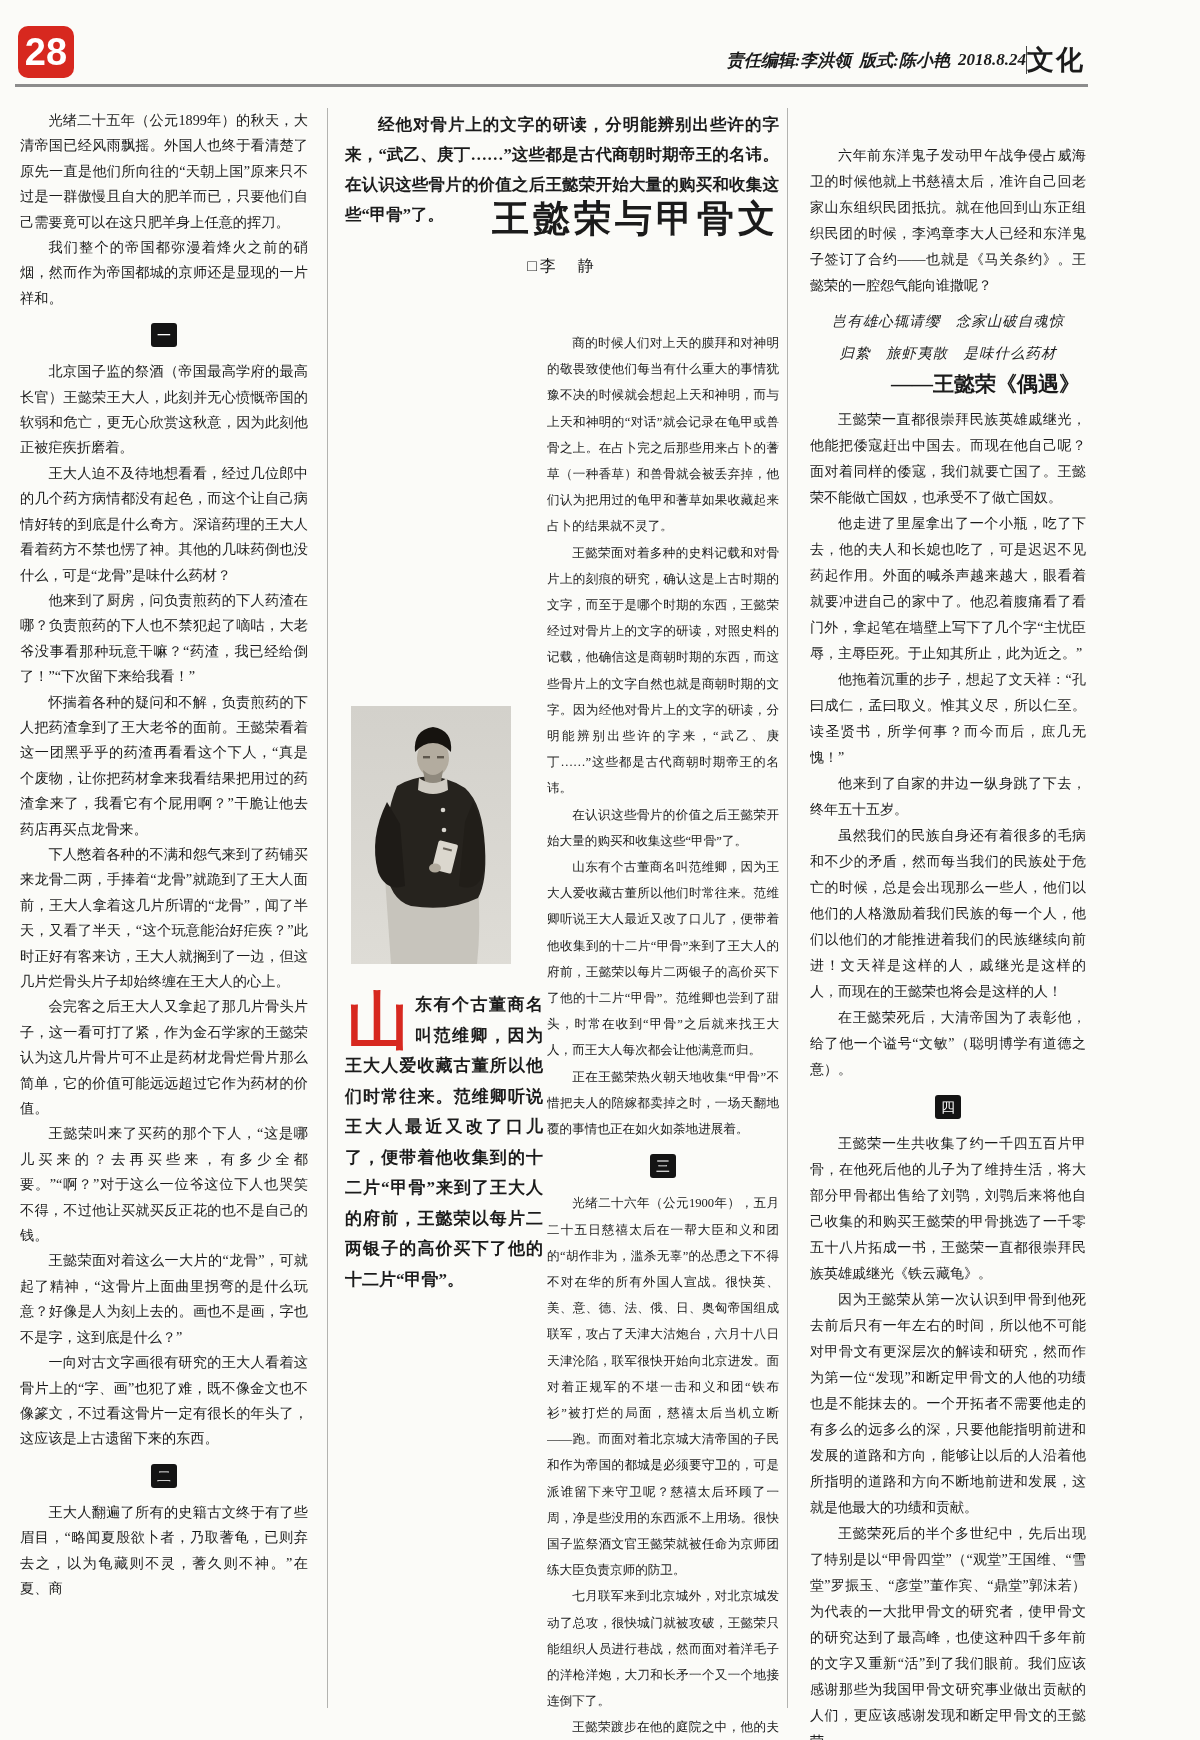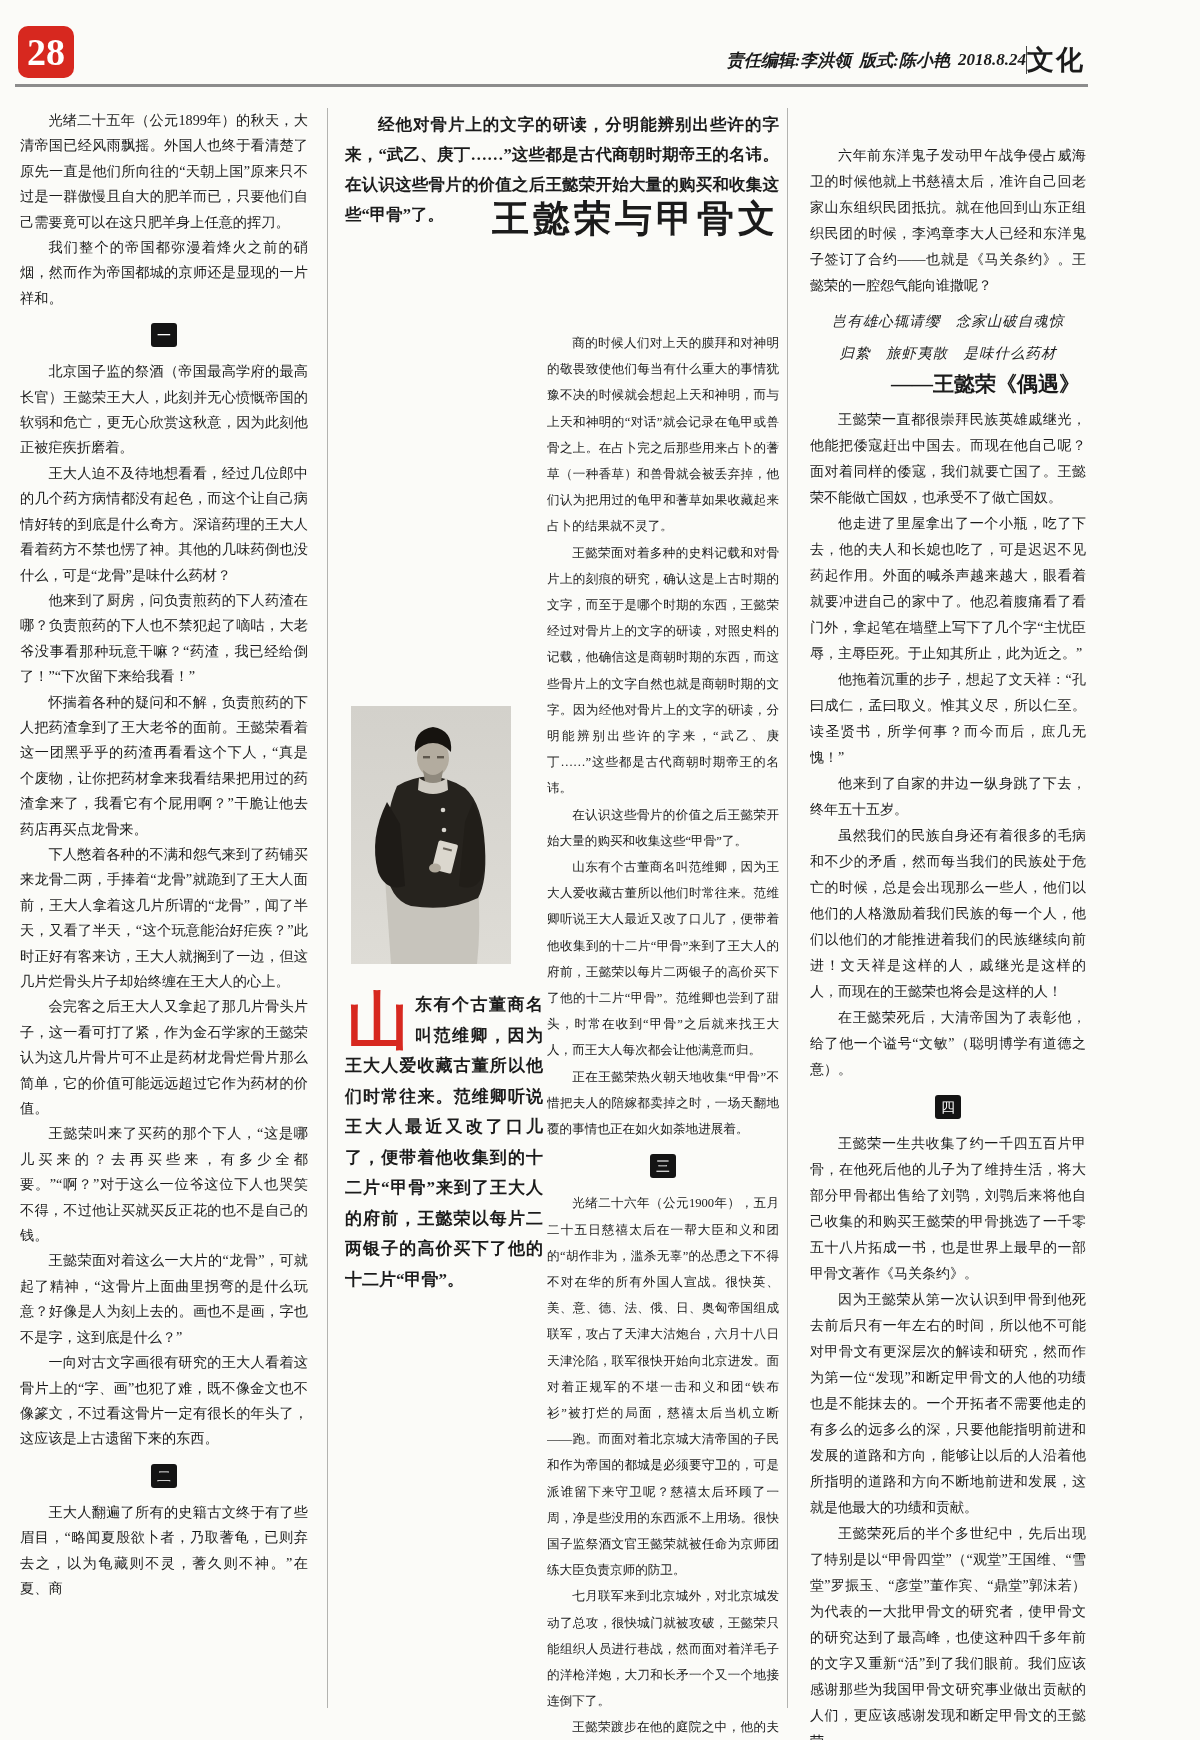--- a/index.html
+++ b/index.html
@@ -1,21 +1,21 @@
 <!DOCTYPE html>
 <html><head>
 <meta charset="utf-8">
 <style>
   html,body{margin:0;padding:0;background:#e9e9e7;}
   .page{position:relative;width:1200px;height:1740px;margin:0 auto;background:#fbfbf8;
         font-family:"Liberation Serif",serif;color:#1b1b1b;overflow:hidden;}
 
   
   .badge{position:absolute;left:18px;top:26px;width:56px;height:52px;background:#d7281f;
-         border-radius:10px;color:#fff;font-family:Liberation Serif, serif;
+         border-radius:10px;color:#fff;font-family:Liberation Sans, sans-serif;
          font-weight:bold;font-size:38px;display:flex;align-items:center;justify-content:center;}
   .hdr{position:absolute;top:42px;right:115px;display:flex;align-items:center;
        font-weight:bold;font-style:italic;font-size:17px;white-space:nowrap;}
   .hdr .credit{margin-left:8px;}
   .hdr-sep{width:1px;height:28px;background:#444;}
   .hdr-section{font-size:27px;font-style:normal;font-weight:bold;letter-spacing:2px;}
   .rule{position:absolute;left:15px;right:112px;top:84px;height:3px;background:#8c8c8c;}
 
   
   .vdiv{position:absolute;top:108px;width:1px;height:1600px;background:#b3b3b0;}
@@ -90,20 +90,21 @@
     <div>
         <p class="para">王大人翻遍了所有的史籍古文终于有了些眉目，“略闻夏殷欲卜者，乃取蓍龟，已则弃去之，以为龟藏则不灵，蓍久则不神。”在夏、商</p>
       </div>
   </div>
 
   <div class="vdiv" id="vdiv1"></div>
 
   <div id="col2">
     <p class="intro">经他对骨片上的文字的研读，分明能辨别出些许的字来，“武乙、庚丁……”这些都是古代商朝时期帝王的名讳。在认识这些骨片的价值之后王懿荣开始大量的购买和收集这些“甲骨”了。</p>
     <h1 class="title">王懿荣与甲骨文</h1>
+    <div class="author">□李　静</div>
 
     <svg class="photo" viewBox="0 0 160 258" xmlns="http://www.w3.org/2000/svg" aria-hidden="true">
       <defs>
         <linearGradient id="pg" x1="0" y1="0" x2="0" y2="1">
           <stop offset="0" stop-color="#d3d1cb"></stop>
           <stop offset="1" stop-color="#dedcd6"></stop>
         </linearGradient>
       </defs>
       <rect width="160" height="258" fill="url(#pg)"></rect>
       <path d="M34 172 Q38 230 40 258 L126 258 Q130 222 127 176 Z" fill="#c7c4bc"></path>
@@ -162,19 +163,19 @@
     <div>
         <p class="para">王懿荣一直都很崇拜民族英雄戚继光，他能把倭寇赶出中国去。而现在他自己呢？面对着同样的倭寇，我们就要亡国了。王懿荣不能做亡国奴，也承受不了做亡国奴。</p>
         <p class="para">他走进了里屋拿出了一个小瓶，吃了下去，他的夫人和长媳也吃了，可是迟迟不见药起作用。外面的喊杀声越来越大，眼看着就要冲进自己的家中了。他忍着腹痛看了看门外，拿起笔在墙壁上写下了几个字“主忧臣辱，主辱臣死。于止知其所止，此为近之。”</p>
         <p class="para">他拖着沉重的步子，想起了文天祥：“孔曰成仁，孟曰取义。惟其义尽，所以仁至。读圣贤书，所学何事？而今而后，庶几无愧！”</p>
         <p class="para">他来到了自家的井边一纵身跳了下去，终年五十五岁。</p>
         <p class="para">虽然我们的民族自身还有着很多的毛病和不少的矛盾，然而每当我们的民族处于危亡的时候，总是会出现那么一些人，他们以他们的人格激励着我们民族的每一个人，他们以他们的才能推进着我们的民族继续向前进！文天祥是这样的人，戚继光是这样的人，而现在的王懿荣也将会是这样的人！</p>
         <p class="para">在王懿荣死后，大清帝国为了表彰他，给了他一个谥号“文敏”（聪明博学有道德之意）。</p>
       </div>
     <div class="marker">四</div>
     <div>
-        <p class="para">王懿荣一生共收集了约一千四五百片甲骨，在他死后他的儿子为了维持生活，将大部分甲骨都出售给了刘鹗，刘鹗后来将他自己收集的和购买王懿荣的甲骨挑选了一千零五十八片拓成一书，也是世界上最早的一部甲骨文著作《马关条约》。</p>
+        <p class="para">王懿荣一生共收集了约一千四五百片甲骨，在他死后他的儿子为了维持生活，将大部分甲骨都出售给了刘鹗，刘鹗后来将他自己收集的和购买王懿荣的甲骨挑选了一千零五十八片拓成一书，王懿荣一直都很崇拜民族英雄戚继光《铁云藏龟》。</p>
         <p class="para">因为王懿荣从第一次认识到甲骨到他死去前后只有一年左右的时间，所以他不可能对甲骨文有更深层次的解读和研究，然而作为第一位“发现”和断定甲骨文的人他的功绩也是不能抹去的。一个开拓者不需要他走的有多么的远多么的深，只要他能指明前进和发展的道路和方向，能够让以后的人沿着他所指明的道路和方向不断地前进和发展，这就是他最大的功绩和贡献。</p>
         <p class="para">王懿荣死后的半个多世纪中，先后出现了特别是以“甲骨四堂”（“观堂”王国维、“雪堂”罗振玉、“彦堂”董作宾、“鼎堂”郭沫若）为代表的一大批甲骨文的研究者，使甲骨文的研究达到了最高峰，也使这种四千多年前的文字又重新“活”到了我们眼前。我们应该感谢那些为我国甲骨文研究事业做出贡献的人们，更应该感谢发现和断定甲骨文的王懿荣。</p>
       </div>
   </div>
 
 </div>
 
 </body></html>

